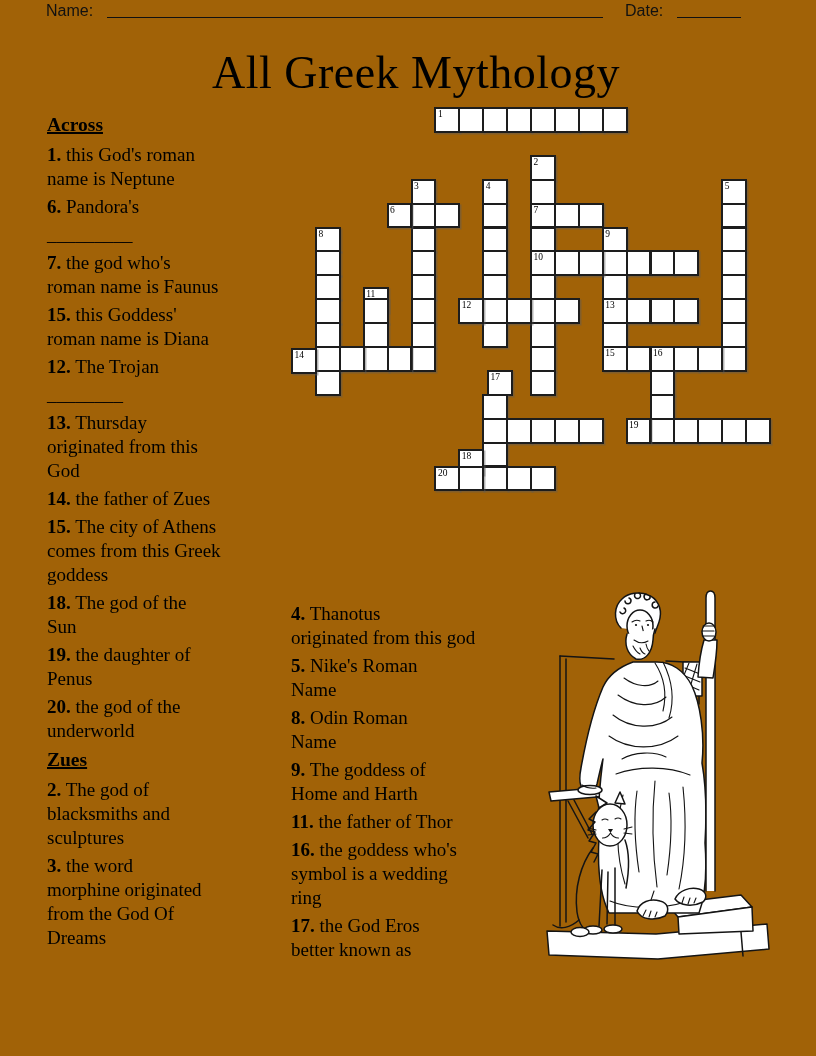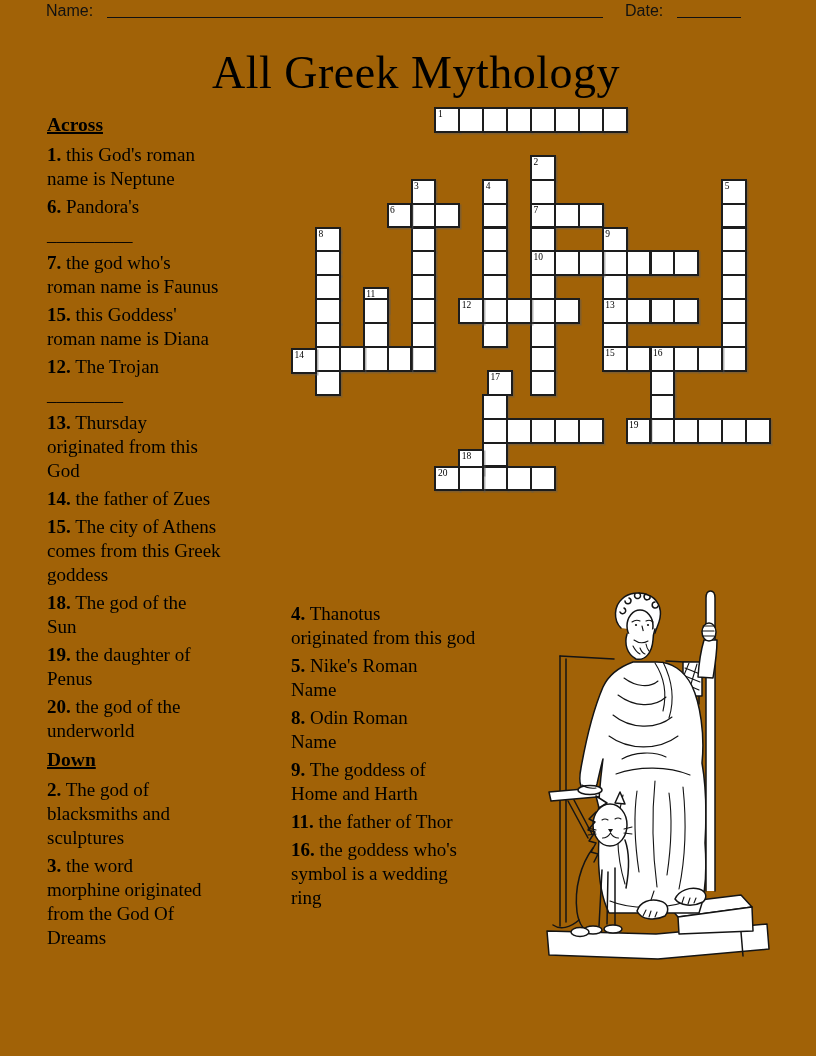--- a/index.html
+++ b/index.html
@@ -58,35 +58,36 @@
         <p class="clue"><span class="cnum">15.</span> this Goddess'<br>roman name is Diana</p>
         <p class="clue"><span class="cnum">12.</span> The Trojan</p>
         <p class="blank">________</p>
         <p class="clue"><span class="cnum">13.</span> Thursday<br>originated from this<br>God</p>
         <p class="clue"><span class="cnum">14.</span> the father of Zues</p>
         <p class="clue"><span class="cnum">15.</span> The city of Athens<br>comes from this Greek<br>goddess</p>
         <p class="clue"><span class="cnum">18.</span> The god of the<br>Sun</p>
         <p class="clue"><span class="cnum">19.</span> the daughter of<br>Penus</p>
         <p class="clue"><span class="cnum">20.</span> the god of the<br>underworld</p>
       </div>
-    <div class="clue-head down-head">Down</div>
+    <div class="clue-head down-head">Zues</div>
     <div>
         <p class="clue"><span class="cnum">2.</span> The god of<br>blacksmiths and<br>sculptures</p>
         <p class="clue"><span class="cnum">3.</span> the word<br>morphine originated<br>from the God Of<br>Dreams</p>
       </div>
   </div>
 
   <div class="col col-mid">
     <div>
         <p class="clue"><span class="cnum">4.</span> Thanotus<br>originated from this god</p>
         <p class="clue"><span class="cnum">5.</span> Nike's Roman<br>Name</p>
         <p class="clue"><span class="cnum">8.</span> Odin Roman<br>Name</p>
         <p class="clue"><span class="cnum">9.</span> The goddess of<br>Home and Harth</p>
         <p class="clue"><span class="cnum">11.</span> the father of Thor</p>
         <p class="clue"><span class="cnum">16.</span> the goddess who's<br>symbol is a wedding<br>ring</p>
+        <p class="clue"><span class="cnum">17.</span> the God Eros<br>better known as</p>
       </div>
   </div>
 
   <div id="grid">
       <div class="cw-cell" style="left: 434.4px; top: 107px; width: 25.9px; height: 25.9px; border-color: rgb(29, 29, 29);">
         <span class="cw-num">1</span>
       </div>
       <div class="cw-cell" style="left: 458.3px; top: 107px; width: 25.9px; height: 25.9px; border-color: rgb(29, 29, 29);"></div>
       <div class="cw-cell" style="left: 482.2px; top: 107px; width: 25.9px; height: 25.9px; border-color: rgb(29, 29, 29);"></div>
       <div class="cw-cell" style="left: 506.1px; top: 107px; width: 25.9px; height: 25.9px; border-color: rgb(29, 29, 29);"></div>

